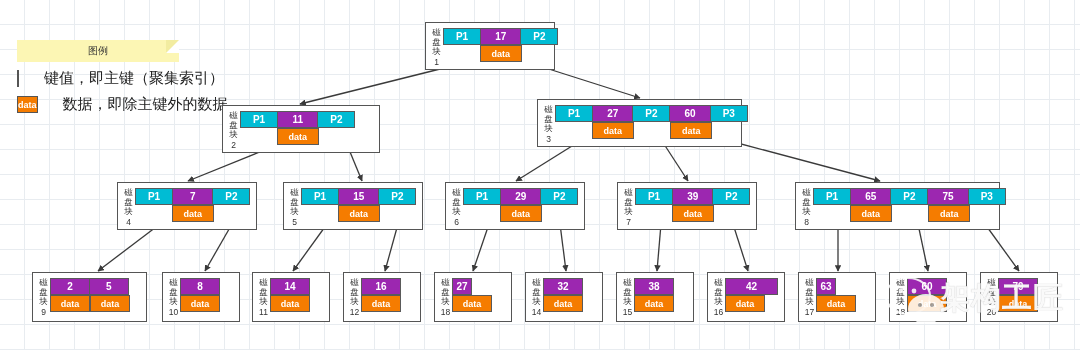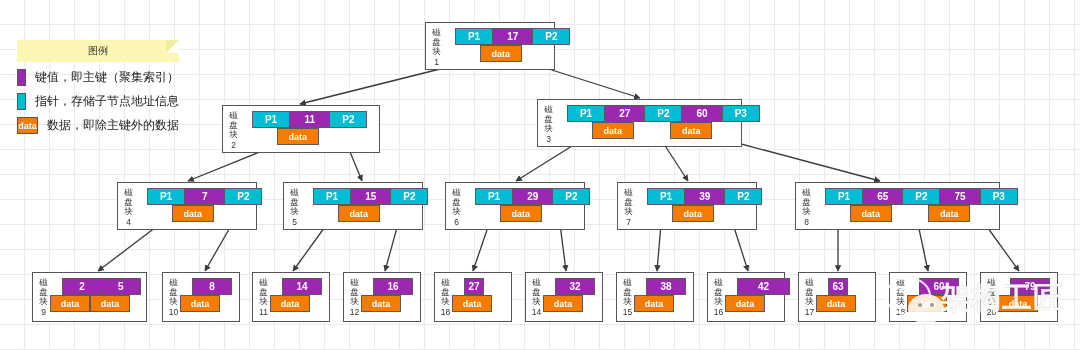--- a/index.html
+++ b/index.html
@@ -33,41 +33,41 @@
     border-bottom:13px solid #ffffff;
     width:0;height:0;
   }
   .legend-row{display:flex;align-items:center;margin-top:7px;}
   .swatch{width:38px;height:17px;border:1.3px solid #555;box-sizing:border-box;
     display:flex;align-items:center;justify-content:center;
     font-size:9px;font-weight:bold;color:#fff;}
   .sw-key{background:#9c27b0;}
   .sw-ptr{background:#00bcd4;}
   .sw-data{background:#f57c00;}
-  .legend-text{font-size:12px;color:#222;margin-left:9px;white-space:nowrap;}
+  .legend-text{font-size:15px;color:#222;margin-left:25px;white-space:nowrap;}
 
   
   .node{
     position:absolute;border:1.6px solid #555;background:#fff;
     box-sizing:border-box;display:flex;align-items:flex-start;
   }
   .blk-label{
     font-size:8.5px;color:#333;line-height:9.5px;width:13px;
     margin:5px 0 0 4px;text-align:center;flex:none;
   }
   .blk-label .num{display:block;margin-top:1px;}
   .cells{margin-top:5px;position:relative;}
   .row{display:flex;}
   .cell{
     height:17px;border:1.3px solid #5a5a5a;box-sizing:border-box;
     display:flex;align-items:center;justify-content:center;
     font-size:10px;font-weight:bold;color:#ffffff;
     margin-left:-1.3px;
   }
-  .cell:first-child{margin-left:12px;}
+  .cell:first-child{margin-left:0;}
   .c-ptr{background:#00bcd4;}
   .c-key{background:#9c27b0;}
   .c-data{background:#f57c00;font-size:9px;}
   .datarow{display:flex;}
   .spacer{height:17px;}
 
   
   .watermark{position:absolute;left:880px;top:268px;width:200px;height:70px;
     pointer-events:none;}
   .wm-text{position:absolute;left:60px;top:10px;font-size:30px;font-weight:bold;
@@ -108,24 +108,20 @@
       </g>
   </svg>
 
   <div class="legend">
     <div class="legend-title">图例</div>
     <div class="legend-row">
       <div class="swatch sw-key"></div>
       <div class="legend-text">键值，即主键（聚集索引）</div>
     </div>
     <div class="legend-row">
-      <div class="swatch sw-ptr"></div>
-      <div class="legend-text">指针，存储子节点地址信息</div>
-    </div>
-    <div class="legend-row">
       <div class="swatch sw-data">data</div>
       <div class="legend-text">数据，即除主键外的数据</div>
     </div>
   </div>
 
   <div id="nodes-layer">
       <div class="node" style="left: 425px; top: 22px; width: 130px; height: 48px;">
         <div class="blk-label"><span>磁盘块</span><span class="num">1</span></div>
         <div class="cells">
           <div class="row">

